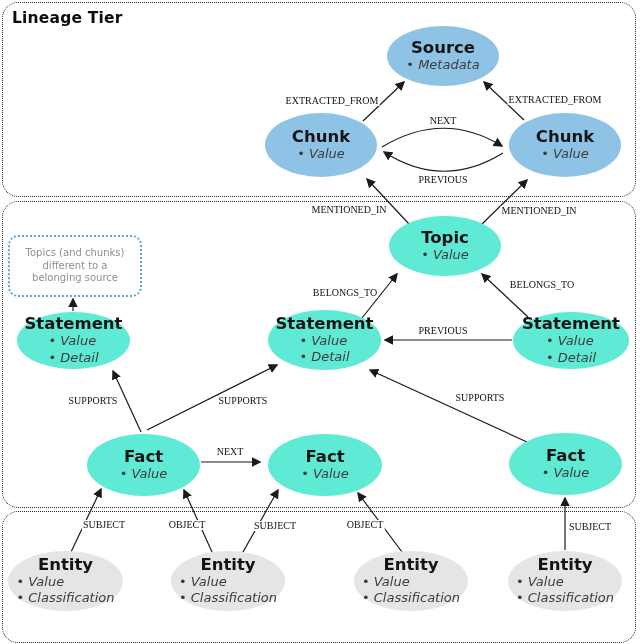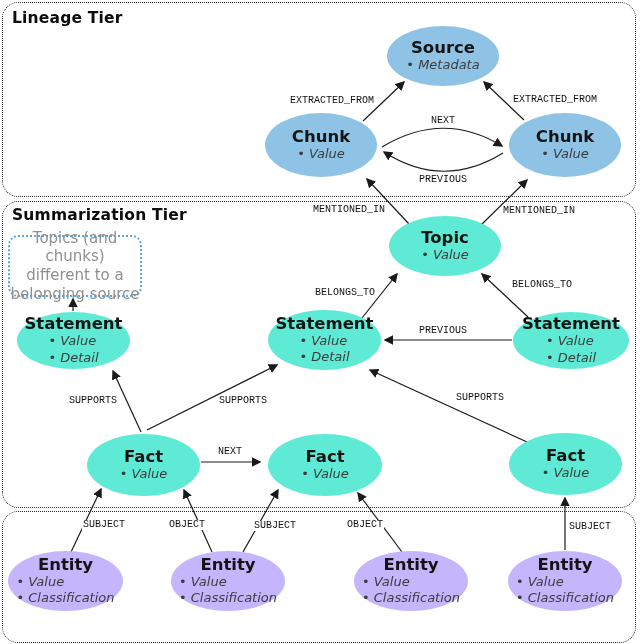--- a/index.html
+++ b/index.html
@@ -12,52 +12,51 @@
   }
   .tier-label{
     position:absolute;font-weight:bold;font-size:15.5px;color:#0c0c0c;letter-spacing:0.2px;
   }
   .node{
     position:absolute;border-radius:50%;display:flex;flex-direction:column;
     align-items:center;justify-content:center;text-align:center;z-index:2;
   }
   .node.blue{background:#8fc3e6;}
   .node.green{background:#5eead4;}
-  .node.pink{background:#c4b5fd;}
+  .node.pink{background:#e5e5e5;}
   .node .title{font-weight:bold;font-size:16.5px;color:#141414;line-height:1.05;}
   .node .bullets{margin-top:1px;}
   .node .bullet{
     font-size:13px;font-style:italic;color:#3c3c3c;line-height:1.25;text-align:left;
   }
   .node .bullet::before{content:"•  ";font-style:normal;color:#3c3c3c;}
   svg.edges{position:absolute;left:0;top:0;z-index:1;}
   .edge-label{
     position:absolute;transform:translate(-50%,-50%);z-index:3;
-    font-family:Liberation Mono, monospace;font-size:10px;color:#111;
+    font-family:Liberation Serif, serif;font-size:10px;color:#111;
     background:#fff;padding:0 1px;white-space:nowrap;line-height:1;
   }
   .note-box{
     position:absolute;left:8px;top:235px;width:130px;height:58px;
     border:2px dotted #55a7dc;border-radius:10px;z-index:2;
     display:flex;flex-direction:column;align-items:center;justify-content:center;
     background:#fff;
   }
-  .note-line{font-size:15px;color:#8f8f8f;line-height:1.25;text-align:center;}
+  .note-line{font-size:10px;color:#8f8f8f;line-height:1.25;text-align:center;}
 </style>
 </head>
 <body>
 
 <div id="canvas">
 
   <div class="tier-box" style="left:2px;top:2px;width:632px;height:193px;"></div>
   <div class="tier-box" style="left:2px;top:201px;width:632px;height:305px;"></div>
   <div class="tier-box" style="left:2px;top:511px;width:632px;height:130px;"></div>
 
   <div class="tier-label" style="left:12px;top:9px;">Lineage Tier</div>
-  <div class="tier-label" style="left:12px;top:206px;">Summarization Tier</div>
 
   <svg class="edges" width="640" height="644" viewBox="0 0 640 644">
     <defs>
       <marker id="arrow" viewBox="0 0 10 10" refX="8.5" refY="5" markerWidth="8" markerHeight="8" orient="auto-start-reverse">
         <path d="M0,0 L10,5 L0,10 z" fill="#1a1a1a"></path>
       </marker>
     </defs>
     <g stroke="#1a1a1a" stroke-width="1.2" fill="none">
       <path d="M 363,121 L 404,82" marker-end="url(#arrow)"></path>
       <path d="M 524,120 L 484,82" marker-end="url(#arrow)"></path>

